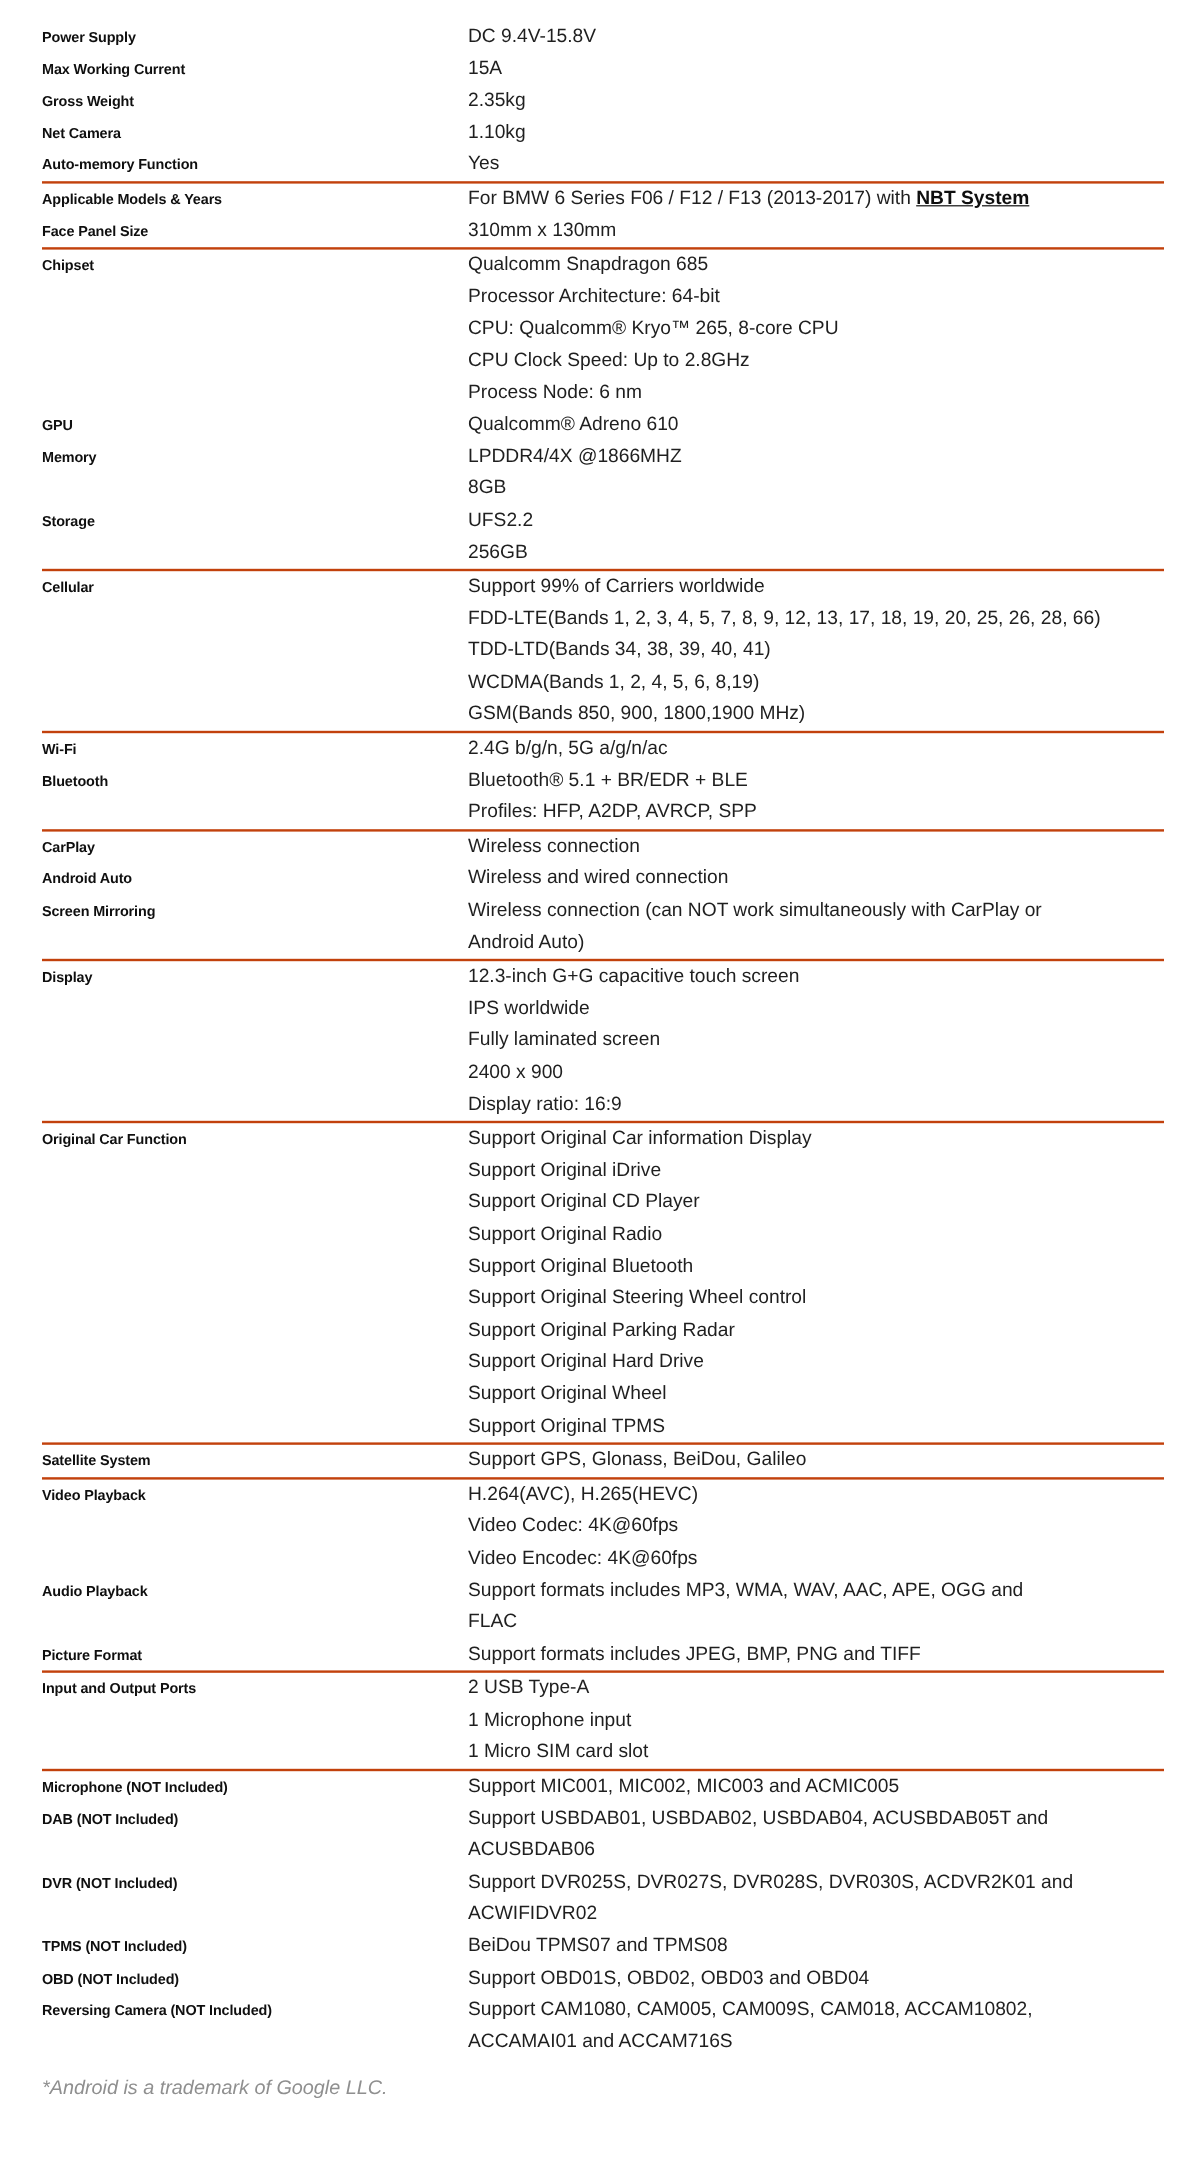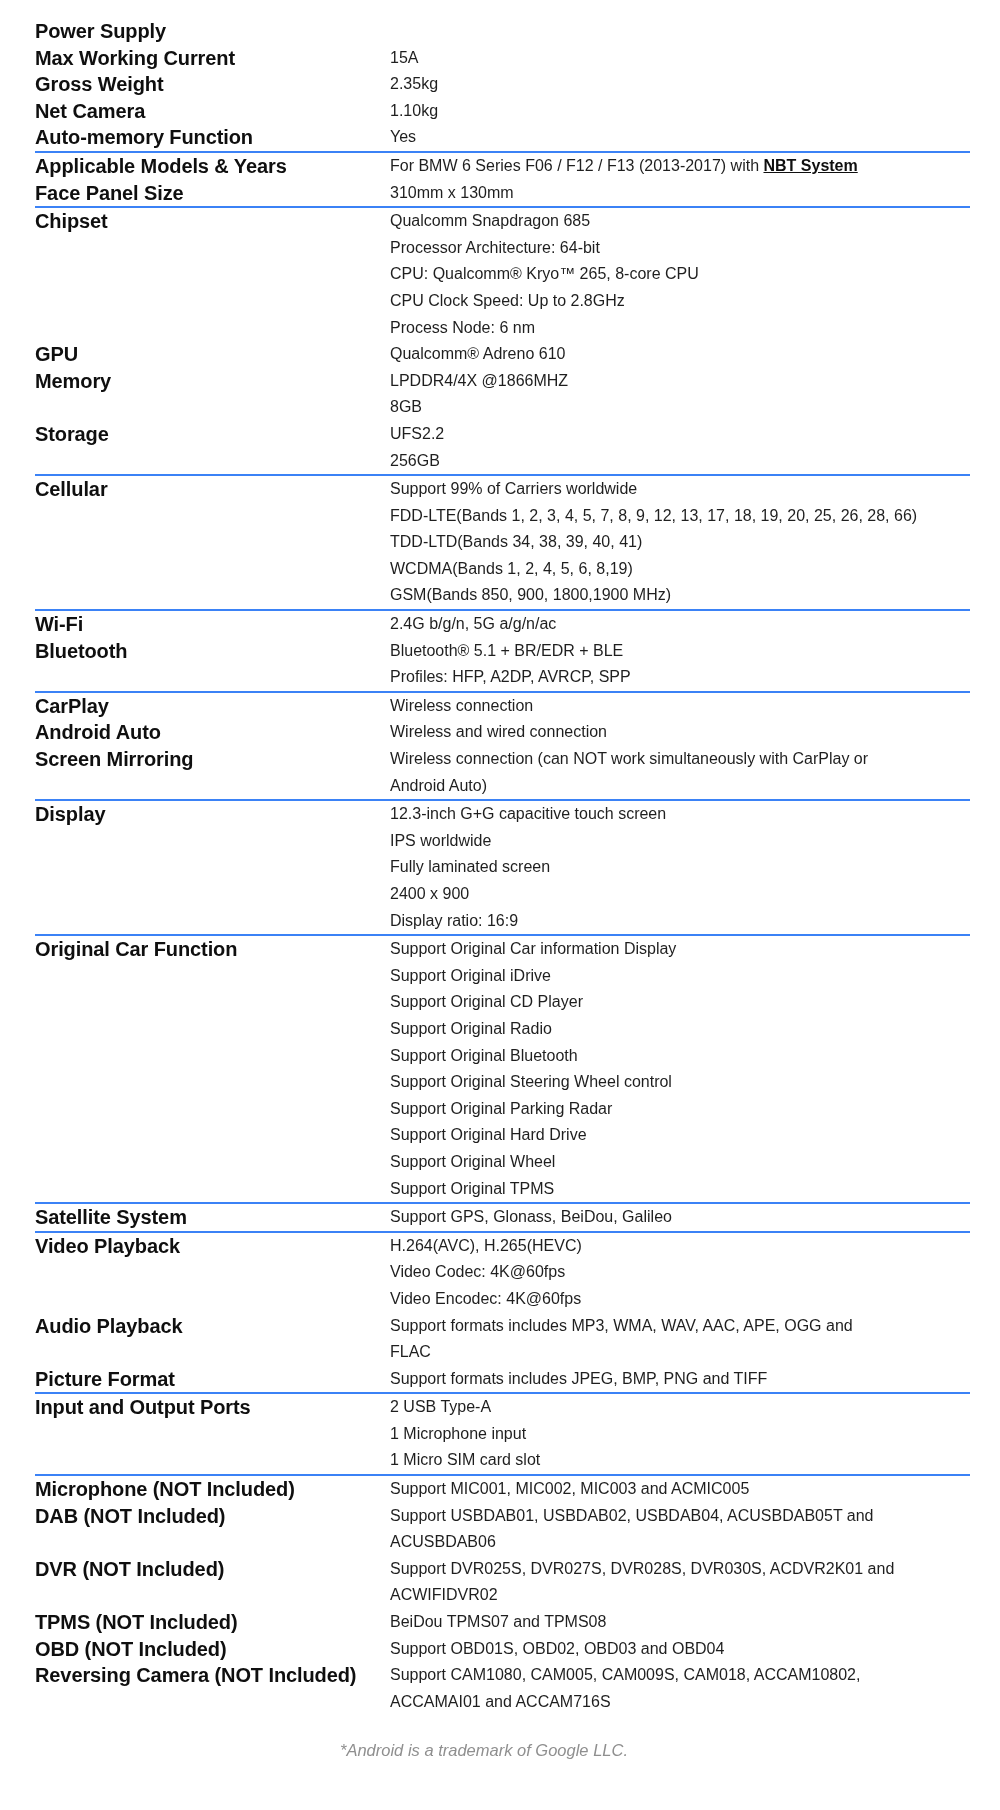--- a/index.html
+++ b/index.html
@@ -14,71 +14,74 @@
     color: #1d1d1d;
     -webkit-font-smoothing: antialiased;
   }
   .sheet {
     padding: 18px 30px 0 35px;
   }
   .spec-table {
     width: 935px;
   }
   .group {
-    border-top: 2px solid #3b82f6;
+    border-top: 2px solid #c2410c;
   }
   .group:first-child {
     border-top: none;
   }
   .row {
     display: flex;
     align-items: flex-start;
   }
   .label {
     flex: 0 0 355px;
     width: 355px;
     font-weight: 700;
     color: #0f0f0f;
-    font-size: 20px;
+    font-size: 12px;
     line-height: 26.6px;
     letter-spacing: -0.1px;
     white-space: nowrap;
   }
   .value {
     flex: 1 1 auto;
     min-width: 0;
     font-size: 16px;
     line-height: 26.6px;
     color: #1f1f1f;
   }
   .line {
     white-space: nowrap;
   }
   .line b {
     font-weight: 700;
     color: #0f0f0f;
     text-decoration: underline;
   }
   .footer {
-    margin-top: 26px;
+    margin-top: 16px;
     padding-right: 37px;
-    text-align: center;
+    text-align: left;
     font-style: italic;
     font-size: 16.5px;
     color: #8f8f8f;
   }
 </style>
 </head>
 <body>
 
 <div class="sheet">
   <div class="spec-table">
       <div class="group">
         <div class="row">
           <div class="label">Power Supply</div>
+          <div class="value">
+            <div class="line"><span>DC 9.4V-15.8V</span></div>
+          </div>
         </div>
         <div class="row">
           <div class="label">Max Working Current</div>
           <div class="value">
             <div class="line"><span>15A</span></div>
           </div>
         </div>
         <div class="row">
           <div class="label">Gross Weight</div>
           <div class="value">

